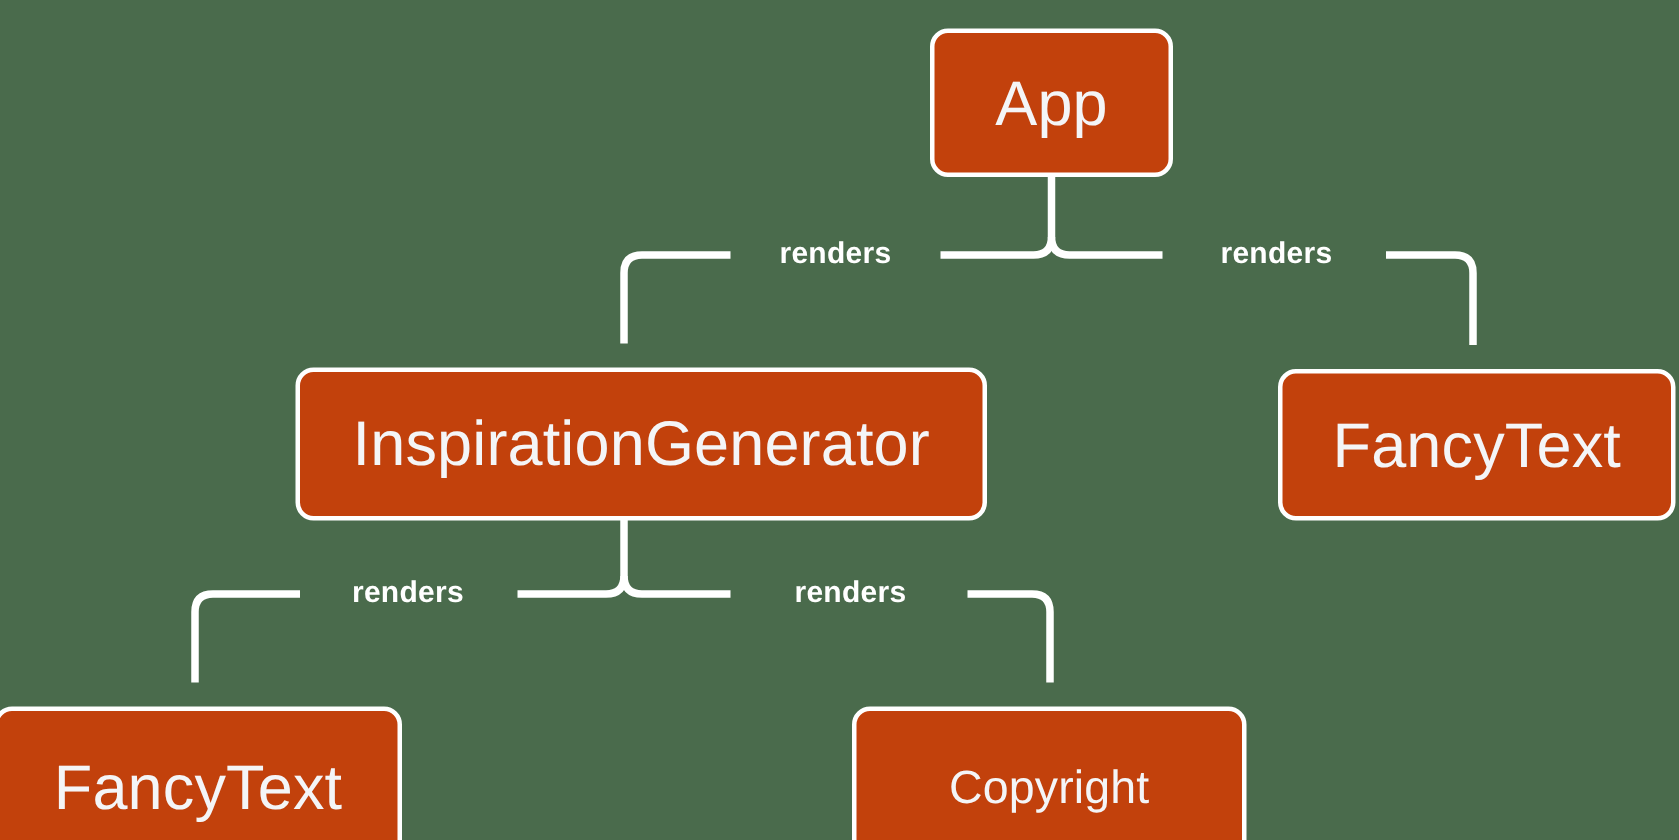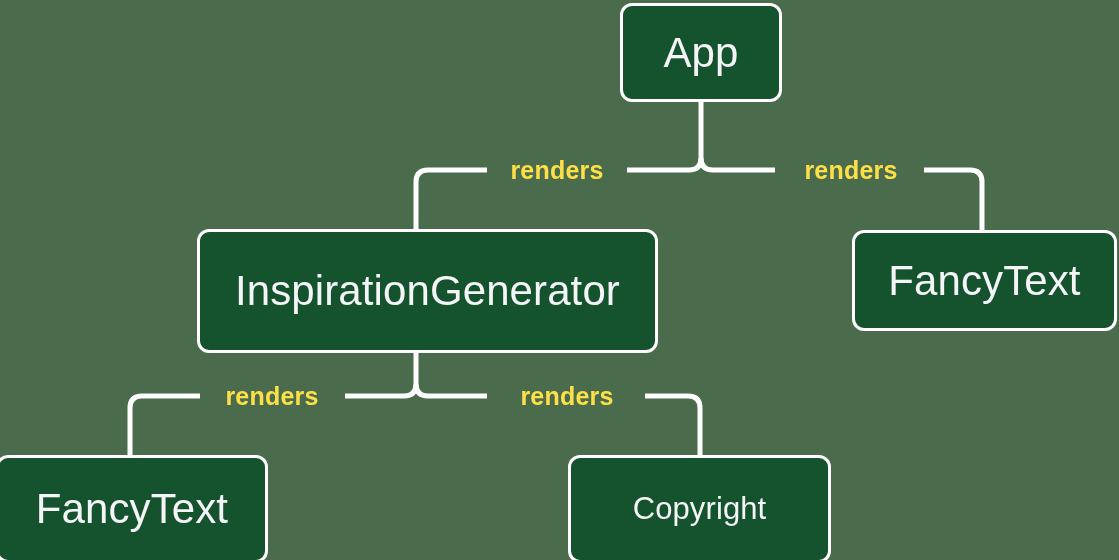--- a/index.html
+++ b/index.html
@@ -23,50 +23,51 @@
     position: absolute;
     left: 0;
     top: 0;
     width: 1119px;
     height: 560px;
     pointer-events: none;
   }
   .node {
     position: absolute;
     box-sizing: border-box;
-    background: #14532d;
+    background: #c2410c;
     border: 3px solid #ffffff;
     border-radius: 12px;
     display: flex;
     align-items: center;
     justify-content: center;
     z-index: 2;
+    margin-top: 16px;
   }
   .node-label {
     color: #f4f5f7;
     font-family: "Liberation Sans", sans-serif;
     font-weight: 400;
     letter-spacing: 0.1px;
     white-space: nowrap;
   }
   .edge-label {
     position: absolute;
-    color: #fde047;
+    color: #ffffff;
     font-family: "Liberation Sans", sans-serif;
     font-weight: 700;
-    font-size: 25px;
+    font-size: 20px;
     letter-spacing: 0.2px;
     white-space: nowrap;
     z-index: 3;
     transform: translate(-50%, -50%);
   }
   
   #node-app            { left: 620px; top: 3px;   width: 162px; height: 99px; }
   #node-app .node-label            { font-size: 42px; }
-  #node-inspiration    { left: 197px; top: 229px; width: 461px; height: 124px; }
+  #node-inspiration    { left: 197px; top: 229px; width: 461px; height: 102px; }
   #node-inspiration .node-label    { font-size: 42px; }
   #node-fancytext-right{ left: 852px; top: 230px; width: 265px; height: 101px; }
   #node-fancytext-right .node-label{ font-size: 42px; }
   #node-fancytext-left { left: -4px;  top: 455px; width: 272px; height: 108px; }
   #node-fancytext-left .node-label { font-size: 42px; }
   #node-copyright      { left: 568px; top: 455px; width: 263px; height: 108px; }
   #node-copyright .node-label      { font-size: 31px; }
 </style>
 </head>
 <body>

